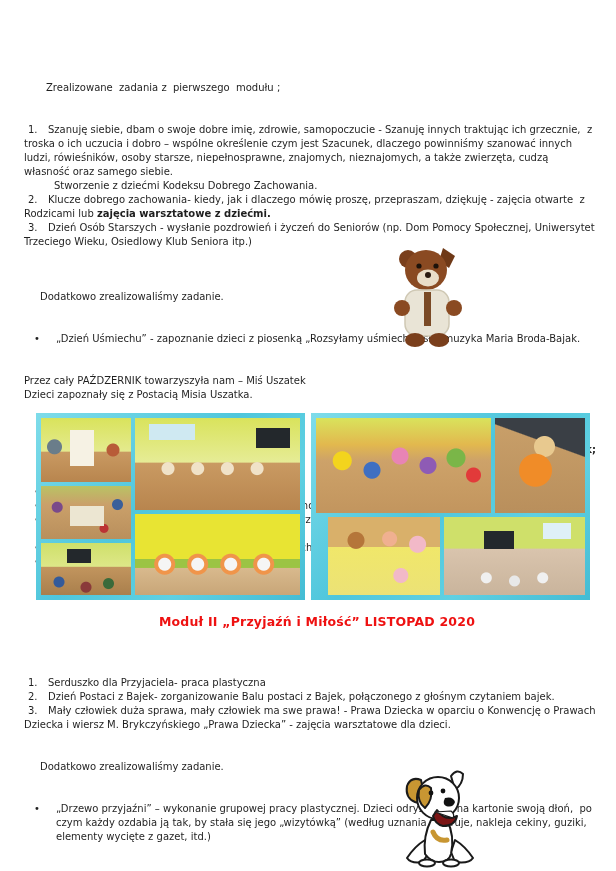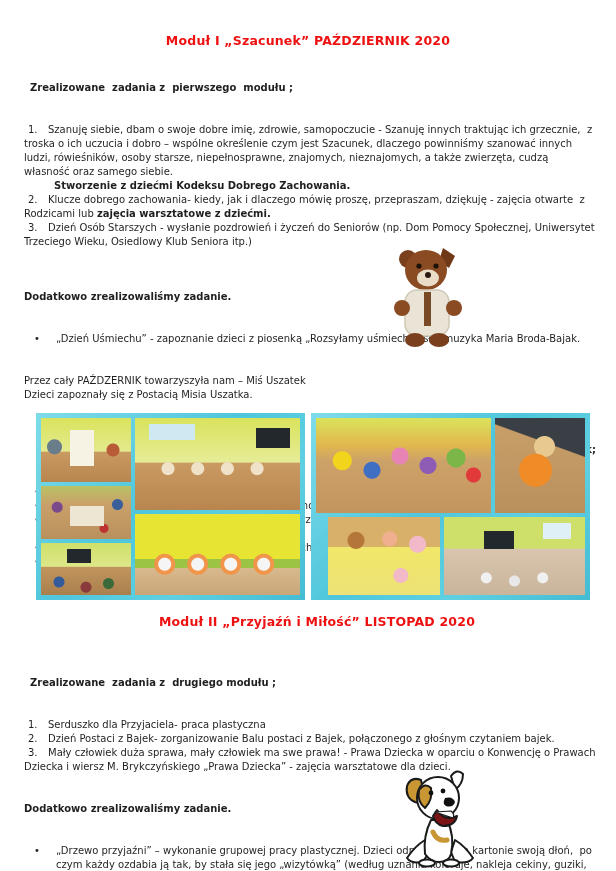--- a/index.html
+++ b/index.html
@@ -12,24 +12,24 @@
     position:absolute;left:0;right:0;text-align:center;
     color:#ee1111;font-weight:bold;font-size:12.5px;letter-spacing:.2px;
     white-space:pre-wrap;
   }
   #m1-title{top:34px;}
   #m2-title{top:615px;padding-left:18px;}
   .textblock{position:absolute;left:24px;right:20px;white-space:pre-wrap;}
   #m1-body{top:53px;}
   #m2-body{top:648px;}
   .b{font-weight:bold;text-align:right;}
-  .tasks-heading{font-weight:bold;padding-left:6px;}
+  .tasks-heading{font-weight:normal;padding-left:6px;margin-left:16px;}
   .item{margin:0;}
   .item .num{display:inline-block;min-width:20px;padding-left:4px;}
-  .subline{padding-left:30px;font-weight:bold;}
+  .subline{padding-left:30px;}
   .bullet{display:flex;}
   .bullet .dot{width:22px;padding-left:10px;flex:0 0 auto;}
   .bullet .btxt{flex:1;}
   .mt{margin-top:13px;}
   
   .collage-row{position:absolute;top:413px;left:36px;width:554px;height:187px;display:flex;gap:6px;}
   .collage{background:linear-gradient(135deg,#7edcea 0%,#4fc6dc 45%,#5fd0e2 70%,#43bcd4 100%);
     padding:5px;box-sizing:border-box;display:flex;gap:4px;}
   #collage-left{width:269px;}
   #collage-right{width:279px;flex-direction:column;}
@@ -99,21 +99,20 @@
   
   .mascot{position:absolute;}
   #bear{left:391px;top:242px;}
   #dog{left:393px;top:766px;}
 </style>
 </head>
 <body>
 
 <div class="page">
 
-  <div id="m1-title" class="doc-title">Moduł I „Szacunek” PAŹDZIERNIK 2020</div>
 
   <div id="m1-body" class="textblock">
     <div class="tasks-heading">Zrealizowane  zadania z  pierwszego  modułu ;</div>
     <div id="m1-items"><div class="item"><span class="num">1.</span><span>Szanuję siebie, dbam o swoje dobre imię, zdrowie, samopoczucie - Szanuję innych traktując ich grzecznie,  z troska o ich uczucia i dobro – wspólne określenie czym jest Szacunek, dlaczego powinniśmy szanować innych ludzi, rówieśników, osoby starsze, niepełnosprawne, znajomych, nieznajomych, a także zwierzęta, cudzą własność oraz samego siebie.</span><div class="subline">Stworzenie z dziećmi Kodeksu Dobrego Zachowania.</div></div><div class="item"><span class="num">2.</span><span>Klucze dobrego zachowania- kiedy, jak i dlaczego mówię proszę, przepraszam, dziękuję - zajęcia otwarte  z Rodzicami lub </span><span class="b">zajęcia warsztatowe z dziećmi.</span></div><div class="item"><span class="num">3.</span><span>Dzień Osób Starszych - wysłanie pozdrowień i życzeń do Seniorów (np. Dom Pomocy Społecznej, Uniwersytet Trzeciego Wieku, Osiedlowy Klub Seniora itp.)</span></div></div>
     <div class="tasks-heading mt" style="padding-left:0">Dodatkowo zrealizowaliśmy zadanie.</div>
     <div id="m1-extra"><div class="bullet"><span class="dot">•</span><span class="btxt">„Dzień Uśmiechu” - zapoznanie dzieci z piosenką „Rozsyłamy uśmiechy” sł. i muzyka Maria Broda-Bajak.</span></div></div>
     <div id="m1-dlines"><div>Przez cały PAŹDZERNIK towarzyszyła nam – Miś Uszatek</div><div>Dzieci zapoznały się z Postacią Misia Uszatka.</div></div>
     <div class="b mt">Omówiliśmy takie tematy jak;</div>
     <div id="m1-topics"><div class="bullet"><span class="dot">•</span><span class="btxt">Jaki jest Miś Uszatek i jak postępuje</span></div><div class="bullet"><span class="dot">•</span><span class="btxt">Przykłady z serialu ukazujące jego charakter, zachowania</span></div><div class="bullet"><span class="dot">•</span><span class="btxt">Przykłady wykorzystania cech charakteru Misia przez dzieci w życiu codziennym i co dzięki temu osiągniemy</span></div><div class="bullet"><span class="dot">•</span><span class="btxt">Wskazanie na potrzebę szanowania osób starszych, np. poprzez ustępowanie im miejsca  w autobusie</span></div><div class="bullet"><span class="dot">•</span><span class="btxt">Quiz – zabawa nt. Misia z oklapniętym Uszkiem</span></div></div>
   </div>
@@ -154,21 +153,20 @@
       <div class="row row-bot">
         <div class="ph p-crafts"></div>
         <div class="ph p-tvroom"></div>
       </div>
     </div>
   </div>
 
   <div id="m2-title" class="doc-title">Moduł II „Przyjaźń i Miłość” LISTOPAD 2020</div>
 
   <div id="m2-body" class="textblock">
-    <div class="tasks-heading">Zrealizowane  zadania z  drugiego modułu ;</div>
     <div id="m2-items"><div class="item"><span class="num">1.</span><span>Serduszko dla Przyjaciela- praca plastyczna</span></div><div class="item"><span class="num">2.</span><span>Dzień Postaci z Bajek- zorganizowanie Balu postaci z Bajek, połączonego z głośnym czytaniem bajek.</span></div><div class="item"><span class="num">3.</span><span>Mały człowiek duża sprawa, mały człowiek ma swe prawa! - Prawa Dziecka w oparciu o Konwencję o Prawach Dziecka i wiersz M. Brykczyńskiego „Prawa Dziecka” - zajęcia warsztatowe dla dzieci.</span></div></div>
     <div class="tasks-heading" style="padding-left:0">Dodatkowo zrealizowaliśmy zadanie.</div>
     <div id="m2-extra"><div class="bullet"><span class="dot">•</span><span class="btxt">„Drzewo przyjaźni” – wykonanie grupowej pracy plastycznej. Dzieci odrysowują na kartonie swoją dłoń,  po czym każdy ozdabia ją tak, by stała się jego „wizytówką” (według uznania koloruje, nakleja cekiny, guziki, elementy wycięte z gazet, itd.)</span></div></div>
     
   </div>
 
   <svg id="dog" class="mascot" width="92" height="102" viewBox="0 0 92 102">
     <g stroke="#1a1a1a" stroke-width="2" stroke-linejoin="round">
       <path d="M30 96 Q18 98 14 92 Q22 80 32 74 L36 86 Z" fill="#ffffff"></path>
       <path d="M62 96 Q76 98 80 92 Q72 80 62 74 L58 86 Z" fill="#ffffff"></path>

